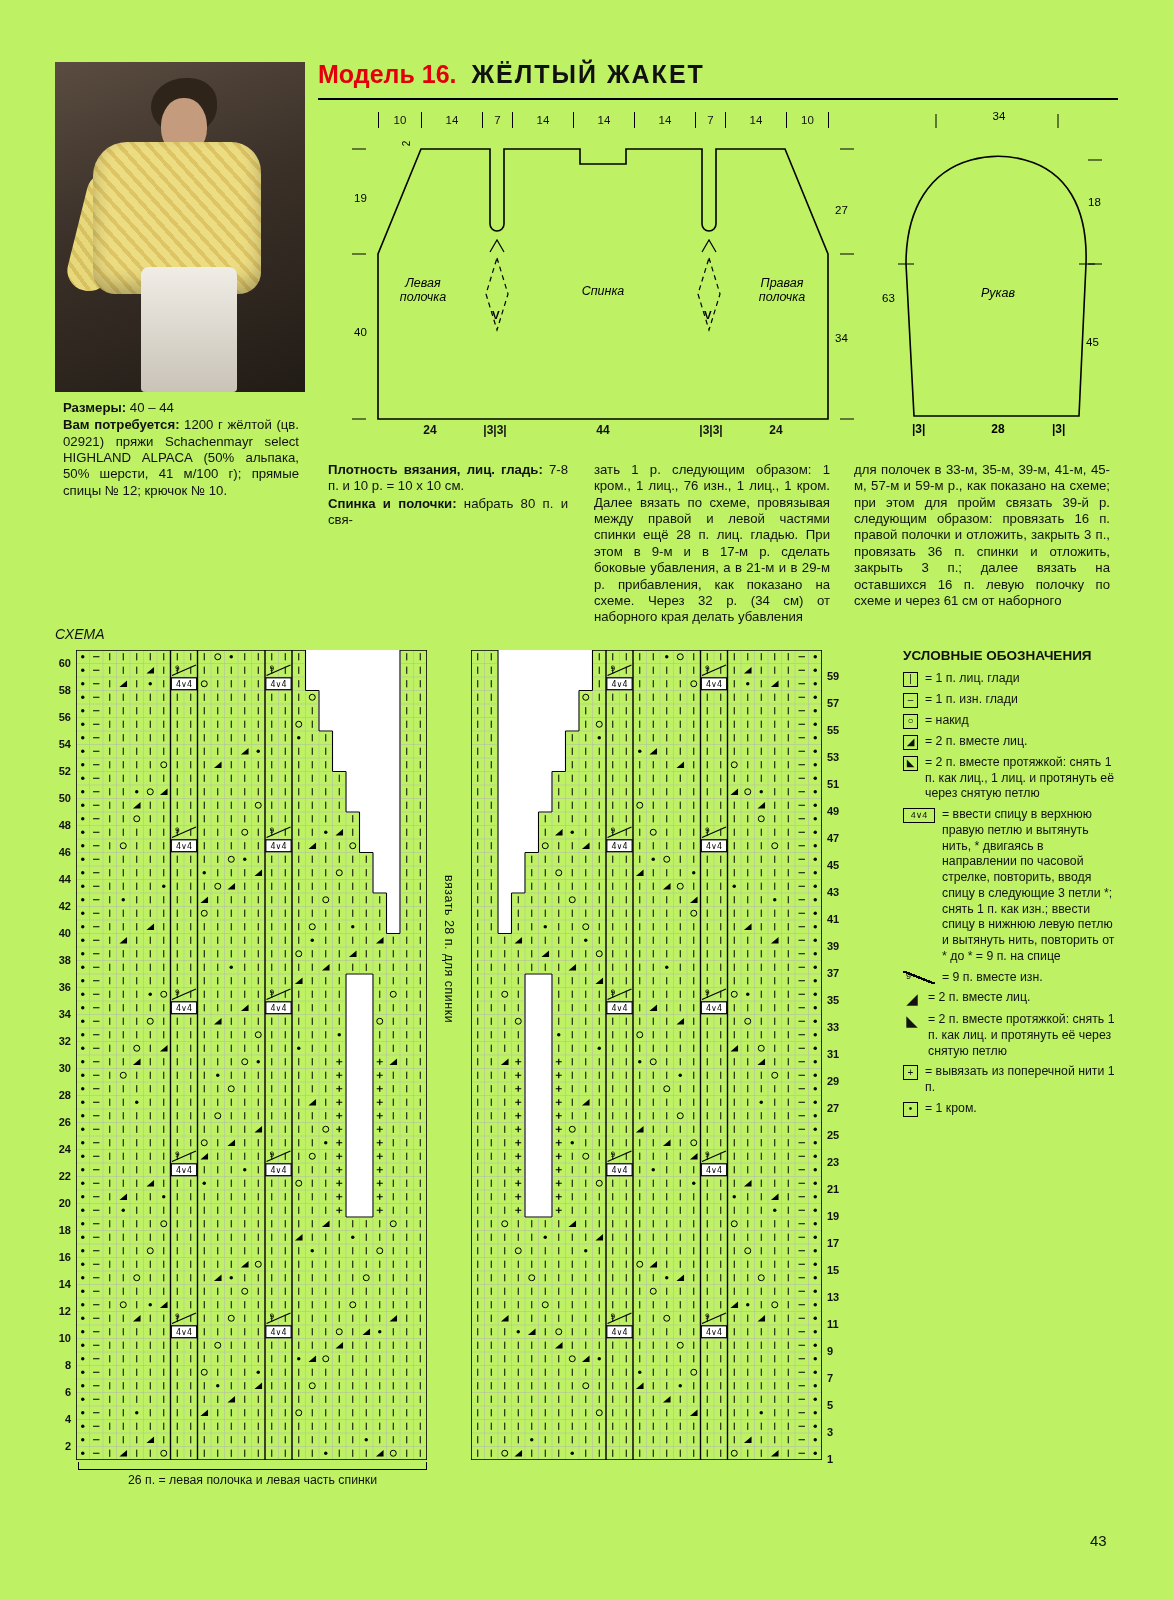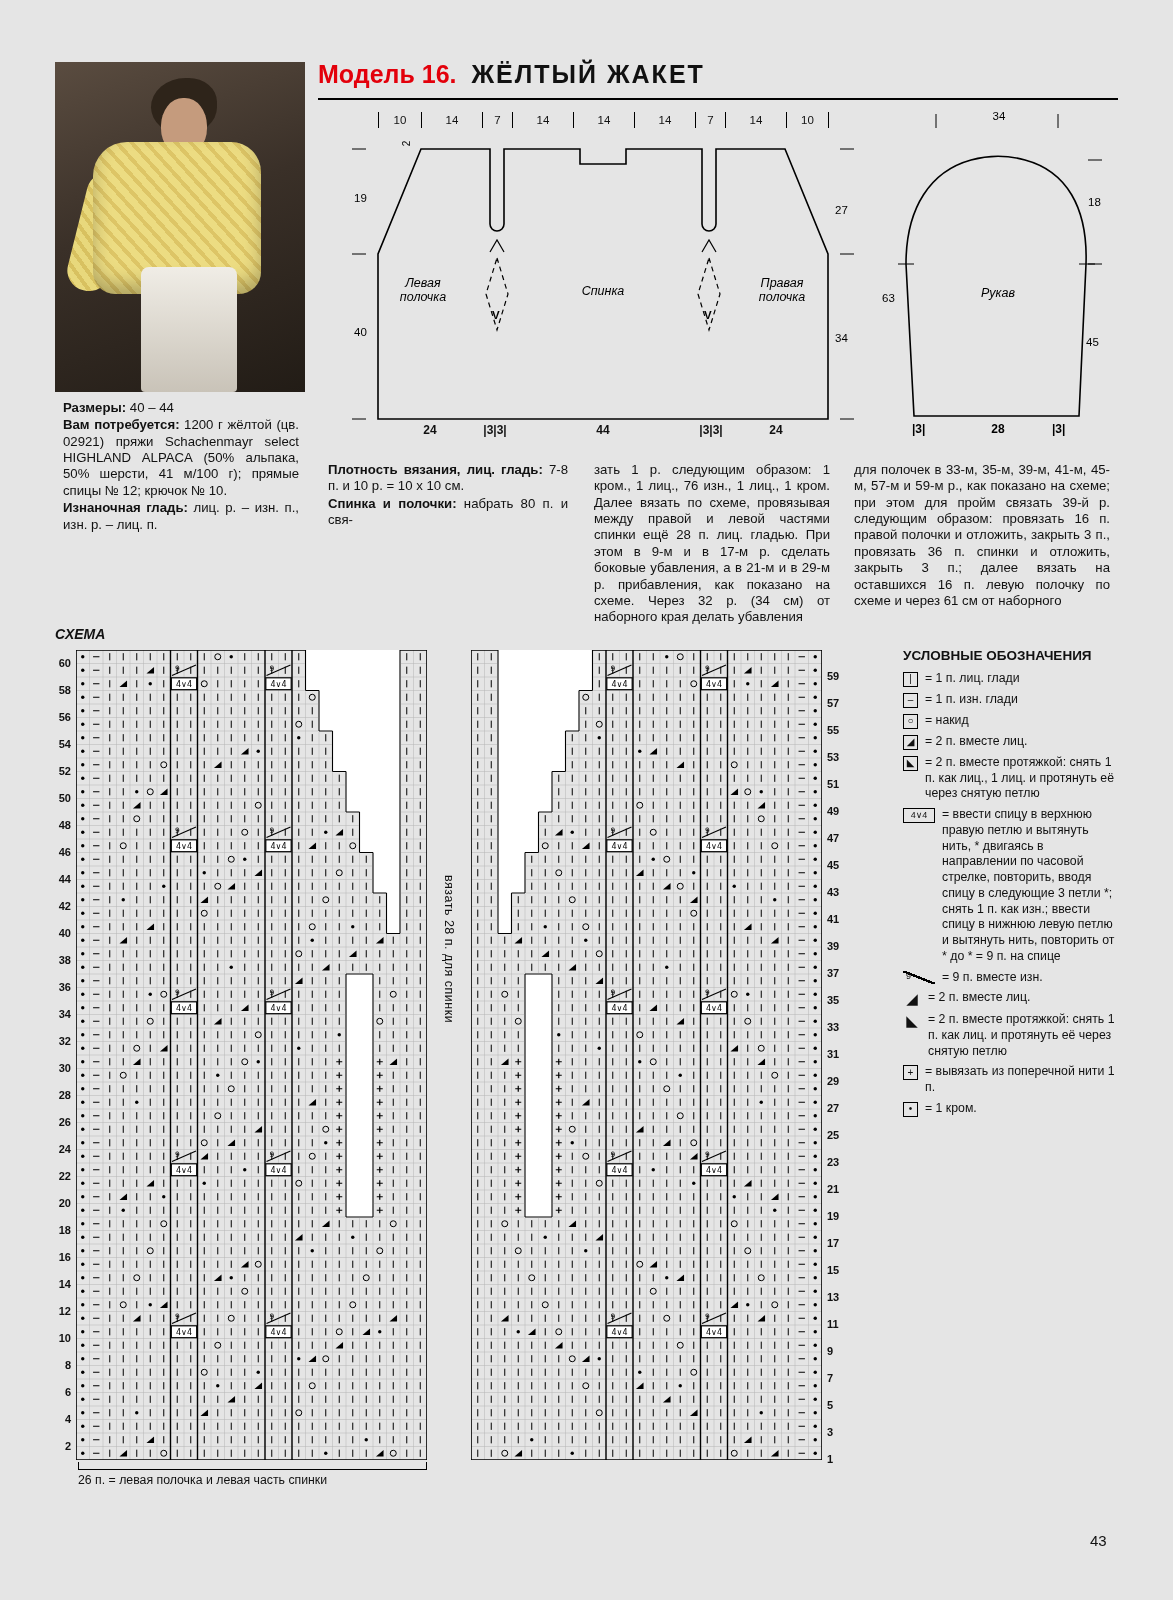--- a/index.html
+++ b/index.html
@@ -1,18 +1,18 @@
 <!DOCTYPE html>
 <html><head>
 <meta charset="utf-8">
 <style>
   *{margin:0;padding:0;box-sizing:border-box}
   html,body{background:#fff}
   body{font-family:"Liberation Sans",sans-serif;color:#111}
-  .sheet{position:relative;width:1173px;height:1600px;background:#e5e5e5;overflow:hidden}
+  .sheet{position:relative;width:1173px;height:1600px;background:#bef264;overflow:hidden}
 
   
   .photo{position:absolute;left:55px;top:62px;width:250px;height:330px;overflow:hidden;
          background:linear-gradient(160deg,#5a4c40 0%,#3a3028 45%,#221c16 100%)}
   .ph-hair{position:absolute;left:96px;top:16px;width:66px;height:56px;background:#2e241a;border-radius:55% 45% 50% 50%}
   .ph-face{position:absolute;left:106px;top:36px;width:46px;height:58px;background:#c59b7d;border-radius:48%}
   .ph-jacket{position:absolute;left:38px;top:80px;width:168px;height:152px;border-radius:34px 30px 22px 22px;
              background:repeating-linear-gradient(48deg,#ecdc82 0 7px,#ddc566 7px 11px);box-shadow:inset 0 -10px 18px rgba(0,0,0,.25)}
   .ph-arm{position:absolute;left:22px;top:110px;width:42px;height:120px;border-radius:20px;transform:rotate(14deg);
           background:repeating-linear-gradient(40deg,#e8d87c 0 6px,#d8c160 6px 10px)}
@@ -51,34 +51,34 @@
   
   .col{position:absolute;font-size:13.2px;line-height:1.24;text-align:justify}
   .col p{margin:0 8px 1px}
   .col b{font-weight:bold}
   .col1{left:55px;top:400px;width:252px}
   .col2{left:320px;top:462px;width:256px}
   .col3{left:586px;top:462px;width:252px}
   .col4{left:846px;top:462px;width:272px}
 
   
-  .schema-head{position:absolute;left:55px;top:626px;font-weight:bold;font-style:italic;font-size:14px}
+  .schema-head{position:absolute;left:55px;top:626px;font-weight:normal;font-style:italic;font-size:14px}
   .chart{position:absolute;left:50px;top:650px;display:flex;align-items:flex-start}
   .rownums{width:26px}
   .rownums span{display:block;height:27px;line-height:27px;font-size:11px;font-weight:700}
   .rownums.left{text-align:right;padding-right:5px}
   .rownums.right{padding-left:5px;margin-top:13px}
   .panel{width:351px;height:810px}
   .midgap{width:44px;height:810px;display:flex;justify-content:center;padding-top:225px}
   .vtext{writing-mode:vertical-rl;font-size:12.5px;letter-spacing:.5px;height:360px}
   .cap{position:absolute;top:1462px}
   .cap-left{left:78px;width:349px}
   .cap-right{left:471px;width:349px}
   .cap-bracket{height:8px;border-left:1.5px solid #000;border-right:1.5px solid #000;border-bottom:1.5px solid #000}
-  .cap-text{margin-top:3px;text-align:left;font-size:12.3px}
+  .cap-text{margin-top:3px;text-align:center;font-size:12.3px}
 
   
   .legend{position:absolute;left:903px;top:648px;width:218px}
   .legend-head{font-weight:bold;font-size:13.5px;margin-bottom:8px}
   .lrow{display:flex;align-items:flex-start;margin-bottom:5px;font-size:12.3px;line-height:1.28}
   .sym{display:inline-flex;align-items:center;justify-content:center;margin-right:7px;flex:none;margin-top:1px}
   .sym.box{min-width:15px;height:15px;border:1.2px solid #000;font-size:10px}
   .sym.box-wide{min-width:32px;height:15px;border:1.2px solid #000;font-size:9px}
   .sym.slash{width:32px;height:13px;justify-content:flex-start;align-items:flex-start;font-size:9px;padding-left:3px;
     background:linear-gradient(to top right,transparent 45%,#000 45%,#000 55%,transparent 55%)}
@@ -155,21 +155,20 @@
     <span class="sch-label" style="left:768px;top:232px">45</span>
     <span class="sch-label part-label" style="left:640px;top:182px;width:80px">Рукав</span>
     <span class="sch-label" style="left:594px;top:318px;font-weight:600;font-size:12px">|3|</span>
     <span class="sch-label" style="left:660px;top:318px;width:40px;text-align:center;font-weight:600;font-size:12px">28</span>
     <span class="sch-label" style="left:734px;top:318px;font-weight:600;font-size:12px">|3|</span>
   </div>
 
   <div class="col col1">
       <p><b>Размеры:</b> 40 – 44</p>
       <p><b>Вам потребуется:</b> 1200 г жёлтой (цв. 02921) пряжи Schachenmayr select HIGHLAND ALPACA (50% альпака, 50% шерсти, 41 м/100 г); прямые спицы № 12; крючок № 10.</p>
-      <p><b>Изнаночная гладь:</b> лиц. р. – изн. п., изн. р. – лиц. п.</p>
     </div>
   <div class="col col2">
       <p><b>Плотность вязания, лиц. гладь:</b> 7-8 п. и 10 р. = 10 х 10 см.</p>
       <p><b>Спинка и полочки:</b> набрать 80 п. и свя-</p>
     </div>
   <div class="col col3">
       <p>зать 1 р. следующим образом: 1 кром., 1 лиц., 76 изн., 1 лиц., 1 кром. Далее вязать по схеме, провязывая между правой и левой частями спинки ещё 28 п. лиц. гладью. При этом в 9-м и в 17-м р. сделать боковые убавления, а в 21-м и в 29-м р. прибавления, как показано на схеме. Через 32 р. (34 см) от наборного края делать убавления</p>
     </div>
   <div class="col col4">
       <p>для полочек в 33-м, 35-м, 39-м, 41-м, 45-м, 57-м и 59-м р., как показано на схеме; при этом для пройм связать 39-й р. следующим образом: провязать 16 п. правой полочки и отложить, закрыть 3 п., провязать 36 п. спинки и отложить, закрыть 3 п.; далее вязать на оставшихся 16 п. левую полочку по схеме и через 61 см от наборного</p>

